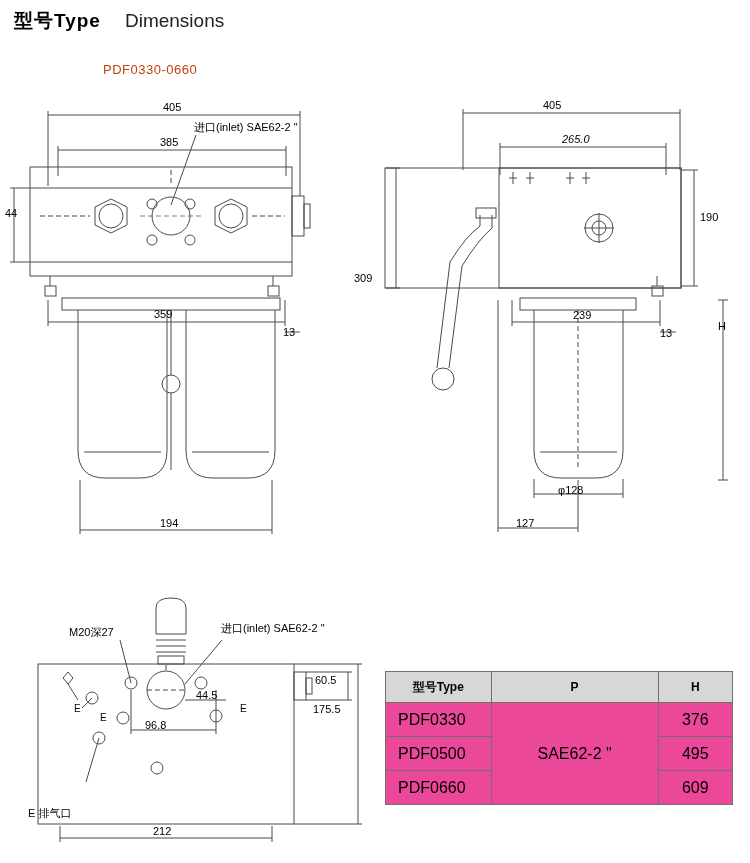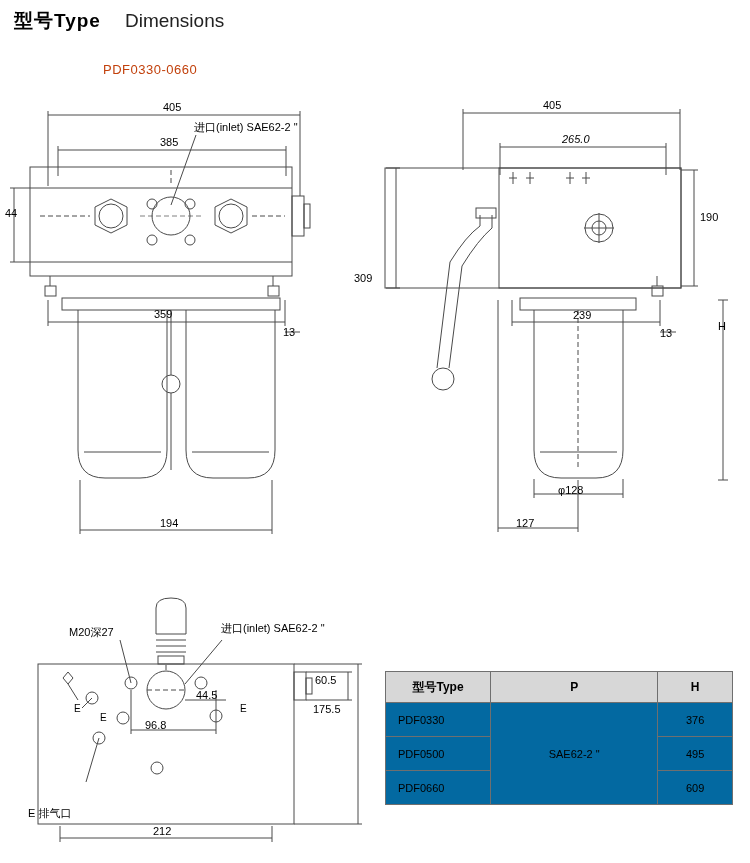--- a/index.html
+++ b/index.html
@@ -24,22 +24,22 @@
 
   svg.ov{position:absolute;left:0;top:0;width:750px;height:863px;pointer-events:none;}
 
   
   .spec-table{position:absolute;left:385px;top:671px;width:348px;border-collapse:collapse;font-size:12px;}
   .spec-table th{
     background:#d7d7d7;border:1px solid #6f6f6f;height:28px;font-weight:bold;
     color:#000;font-size:12px;text-align:center;
   }
   .spec-table td{
-    border:1px solid #6f6f6f;height:31px;text-align:center;color:#000;font-size:11px;
-    background:#0369a1;
+    border:1px solid #6f6f6f;height:31px;text-align:center;color:#000;font-size:16px;
+    background:#ec4899;
   }
   .spec-table td.left{text-align:left;padding-left:12px;}
   .col-type{width:104px;}
   .col-p{width:170px;}
   .col-h{width:74px;}
 </style>
 </head>
 <body>
 
 <div class="page">

